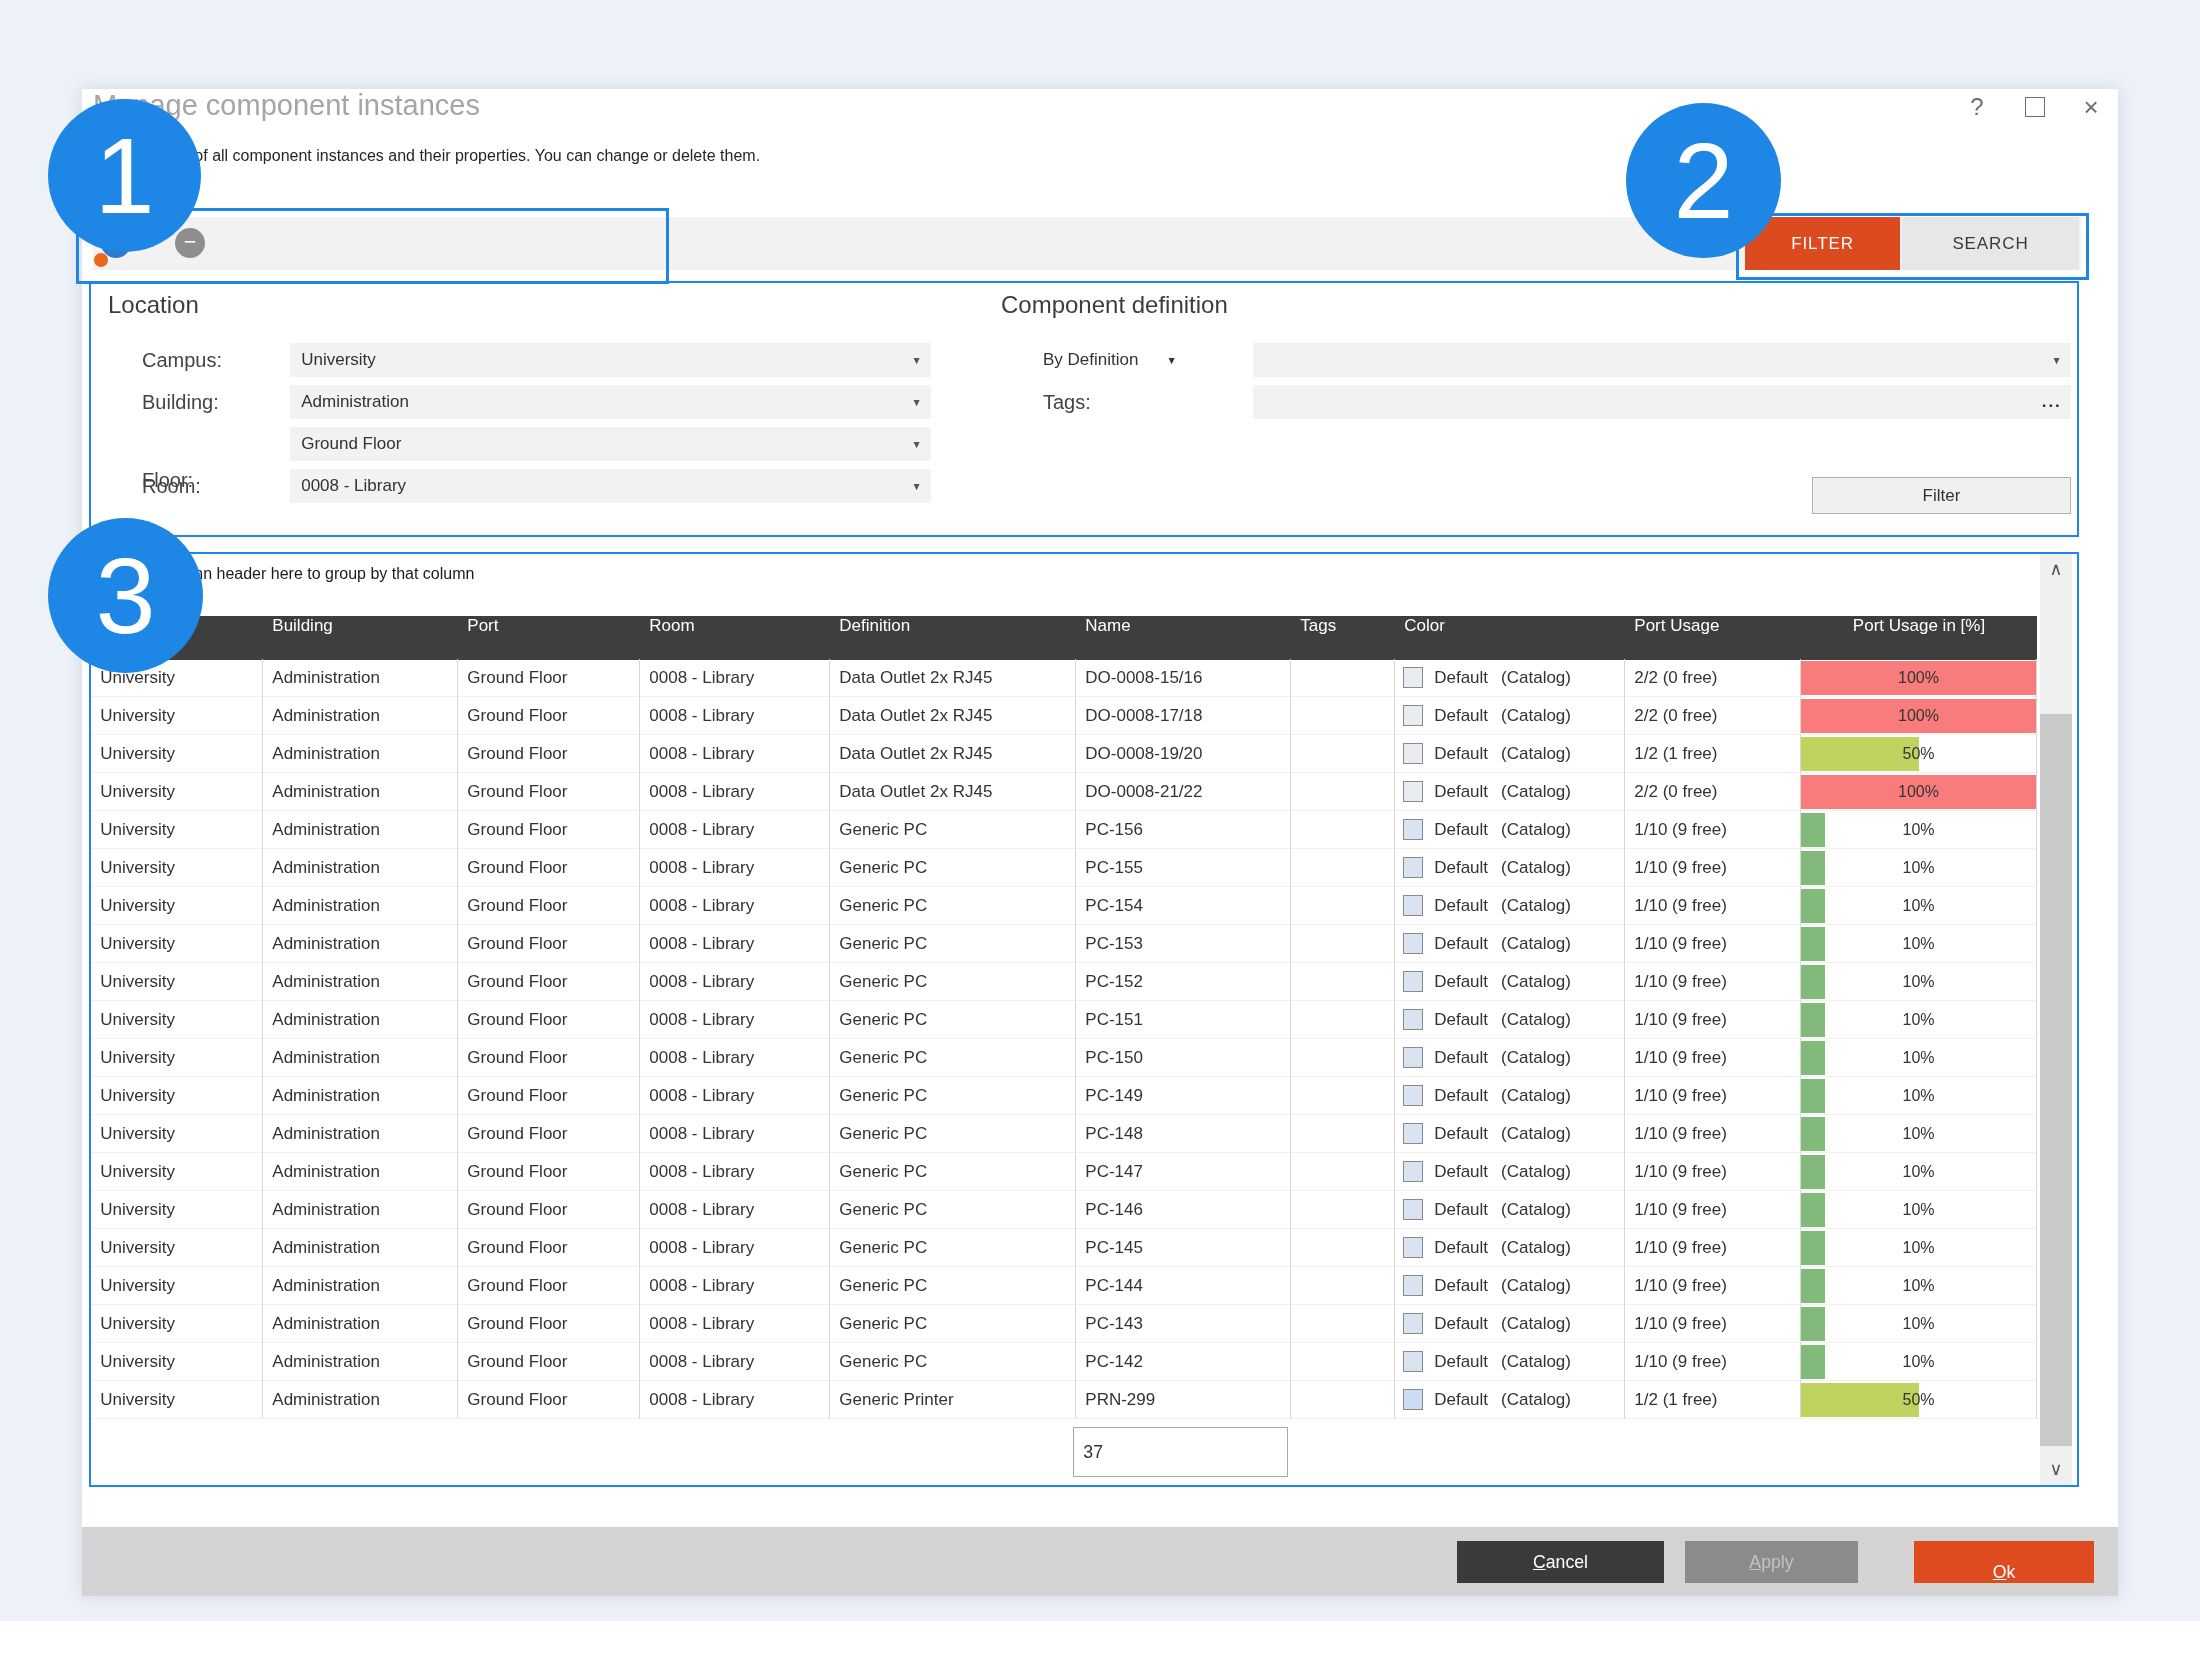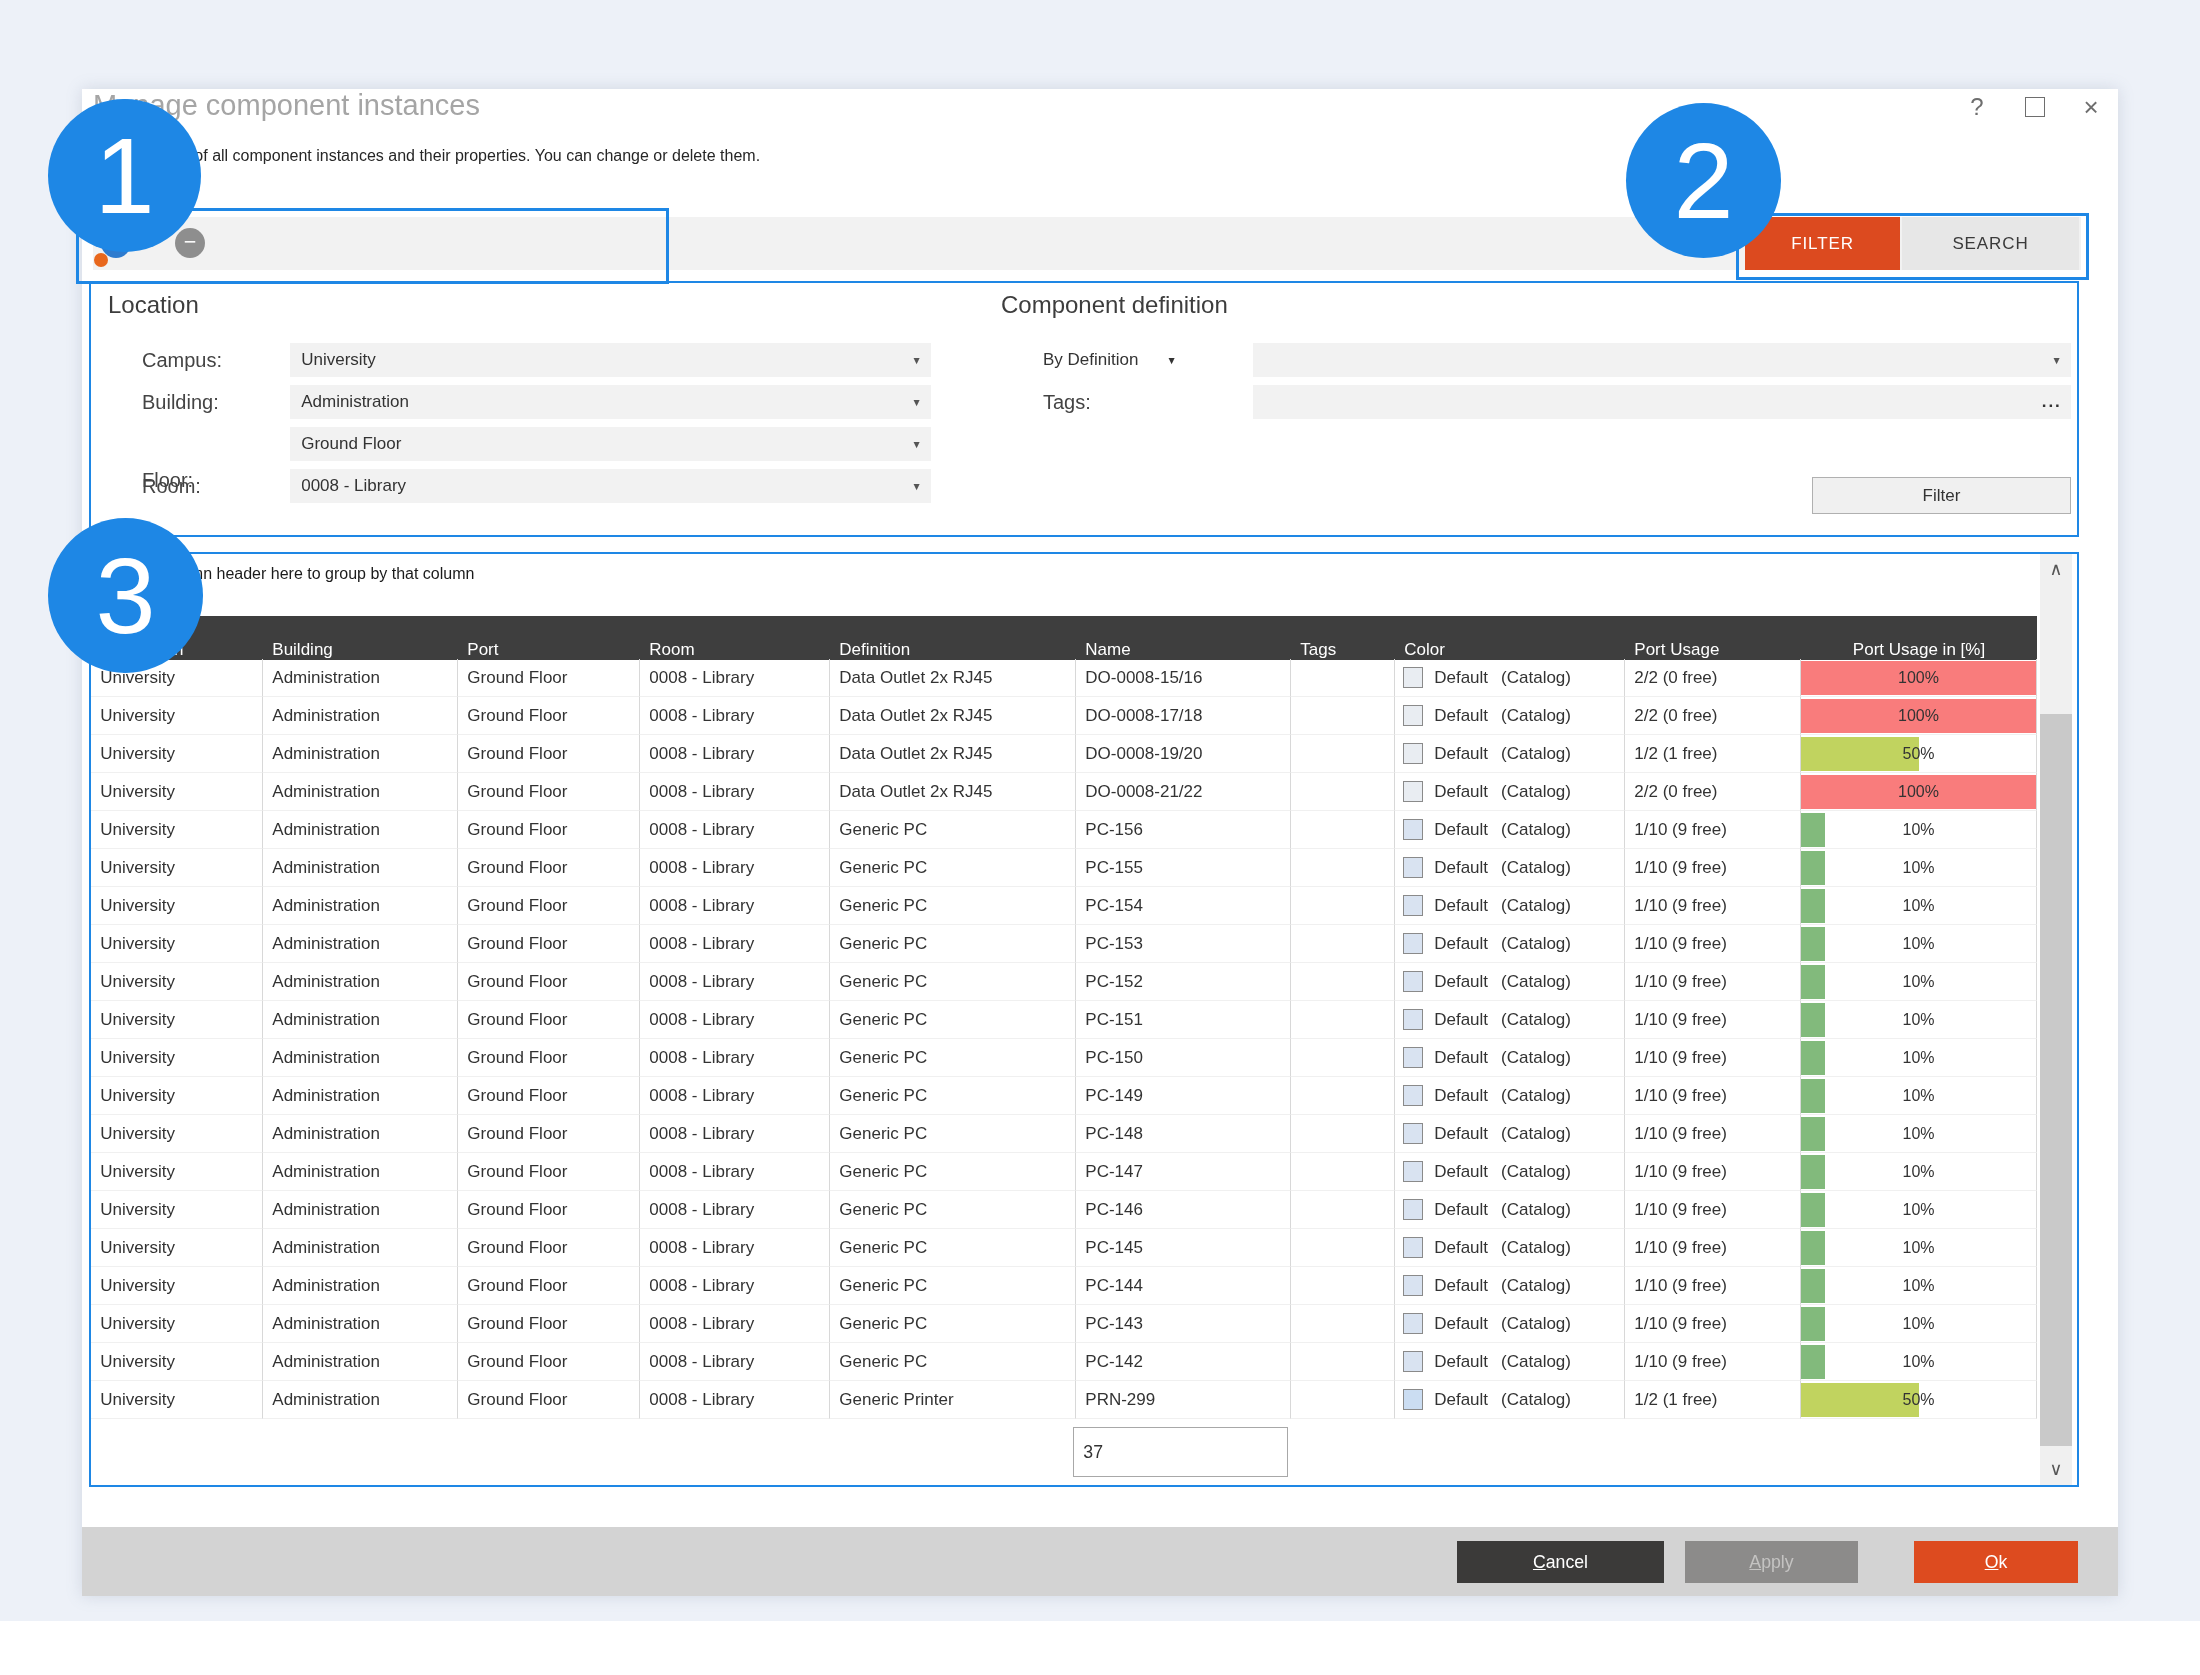--- a/index.html
+++ b/index.html
@@ -38,21 +38,21 @@
   .f-field .dd{position:absolute;right:9.3px;font-size:10.3px;color:#555;}
   .bydef{position:absolute;left:952px;display:flex;align-items:center;gap:28px;font-size:17px;color:#333;height:34px;}
   .bydef .dd{font-size:10.3px;color:#333;}
   .ellipsis{position:absolute;right:9.3px;font-size:17px;font-weight:bold;letter-spacing:1.9px;color:#333;}
   .filter-btn{position:absolute;left:1721px;top:194px;width:259px;height:37px;background:#F0F0F0;border:0.9px solid #B0B0B0;box-sizing:border-box;display:flex;align-items:center;justify-content:center;font-size:17px;color:#333;}
   
   .grid-panel{position:absolute;left:89px;top:552px;width:1986px;height:931px;border:2.8px solid #1E87E5;background:#FFF;overflow:hidden;}
   .group-hint{position:absolute;left:17px;top:11.2px;font-size:16px;color:#1B1B1B;}
   .gridcols{display:grid;grid-template-columns:172px 195px 182px 190px 246px 215px 104px 230px 176px 236px;}
   .grid-header{position:absolute;left:0;top:62px;width:1946px;height:44px;background:#3E3E3E;color:#FFF;font-size:17px;}
-  .grid-header .hc{display:flex;align-items:flex-end;padding-left:9.3px;overflow:hidden;white-space:nowrap;}
+  .grid-header .hc{display:flex;align-items:flex-start;padding-left:9.3px;overflow:hidden;white-space:nowrap;}
   .grid-header .hc.center{justify-content:center;padding-left:0;}
   .grip{width:9.3px;height:9.3px;border:1.9px solid #9A9A9A;margin-right:7.5px;flex:0 0 auto;}
   .grid-body{position:absolute;left:0;top:105px;width:1946px;}
   .grow{height:38px;font-size:17px;color:#333;}
   .grow .c{line-height:37px;padding-left:9.3px;border-right:0.9px solid #D8D8D8;border-bottom:0.9px solid #F0F0F0;overflow:hidden;white-space:nowrap;box-sizing:border-box;}
   .grow .c-color{display:flex;align-items:center;padding-left:7.5px;}
   .swatch{width:20.5px;height:20.5px;border:0.9px solid #8A8A8A;box-sizing:border-box;margin-right:11.2px;flex:0 0 auto;}
   .cname{margin-right:13px;}
   .grow .c-bar{position:relative;padding-left:4px;}
   .bar{position:absolute;left:0;top:1.9px;height:34px;}
@@ -63,21 +63,21 @@
   .sc-up,.sc-down{position:absolute;left:0;width:32px;height:28px;display:flex;align-items:center;justify-content:center;color:#555;font-size:17.7px;}
   .sc-up{top:1.9px;}
   .sc-down{bottom:1.9px;}
   .sc-thumb{position:absolute;left:0;top:160px;width:32px;height:732px;background:#C9C9C9;}
   
   .footer{position:absolute;left:82px;top:1527px;width:2036px;height:69px;background:#D3D3D3;}
   .fbtn{position:absolute;top:14px;height:42px;display:flex;align-items:center;justify-content:center;font-size:17.7px;cursor:default;}
   .fbtn .lbl::first-letter{text-decoration:underline;}
   .btn-cancel{left:1375px;width:207px;background:#3B3A39;color:#FFF;}
   .btn-apply{left:1603px;width:173px;background:#8C8B8A;color:#C4C3C2;}
-  .btn-ok{left:1832px;width:164px;background:#DD4B1F;color:#FFF;}
+  .btn-ok{left:1832px;width:180px;background:#DD4B1F;color:#FFF;align-items:flex-end;}
   
   .callout{position:absolute;border-radius:50%;background:#1E87E5;color:#FFF;display:flex;align-items:center;justify-content:center;font-size:108px;font-weight:300;z-index:50;}
   .co-1{left:48px;top:99px;width:153px;height:153px;}
   .co-2{left:1626px;top:103px;width:155px;height:155px;}
   .co-3{left:48px;top:518px;width:155px;height:155px;}
   .bottom-strip{position:absolute;left:0;bottom:0;width:2200px;height:54px;background:#FFFFFF;}
 </style>
 </head>
 <body>
 

